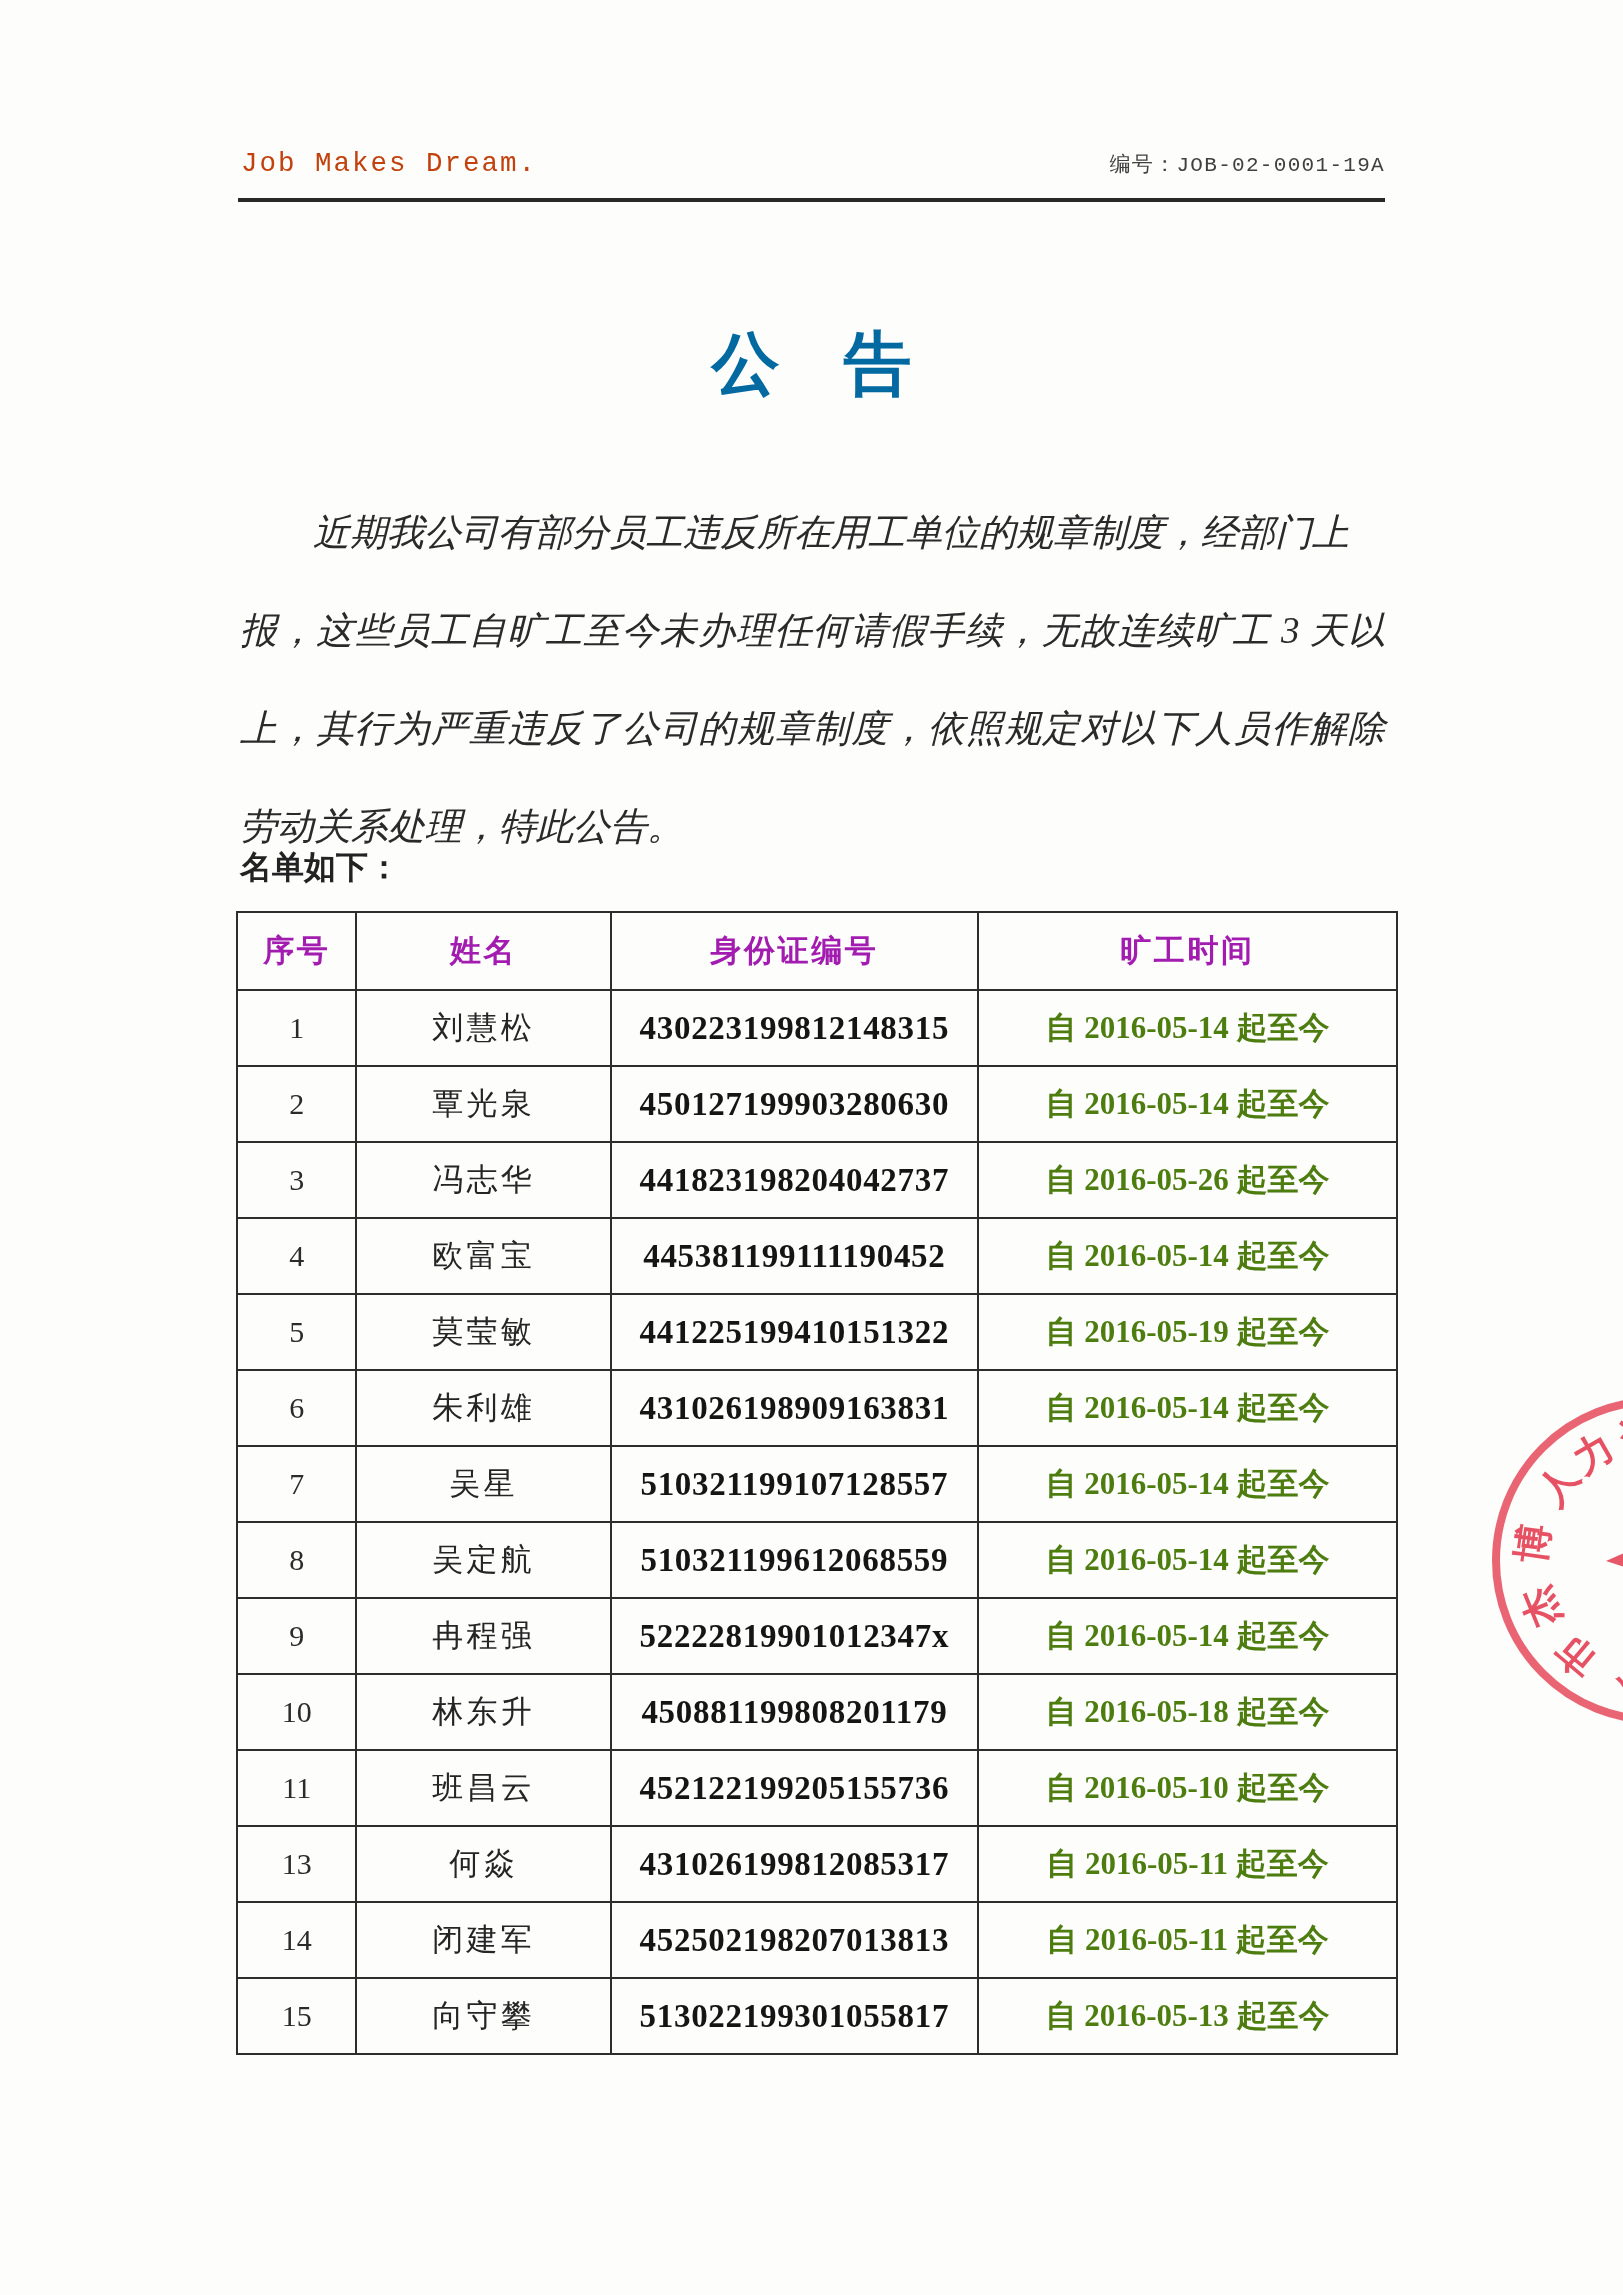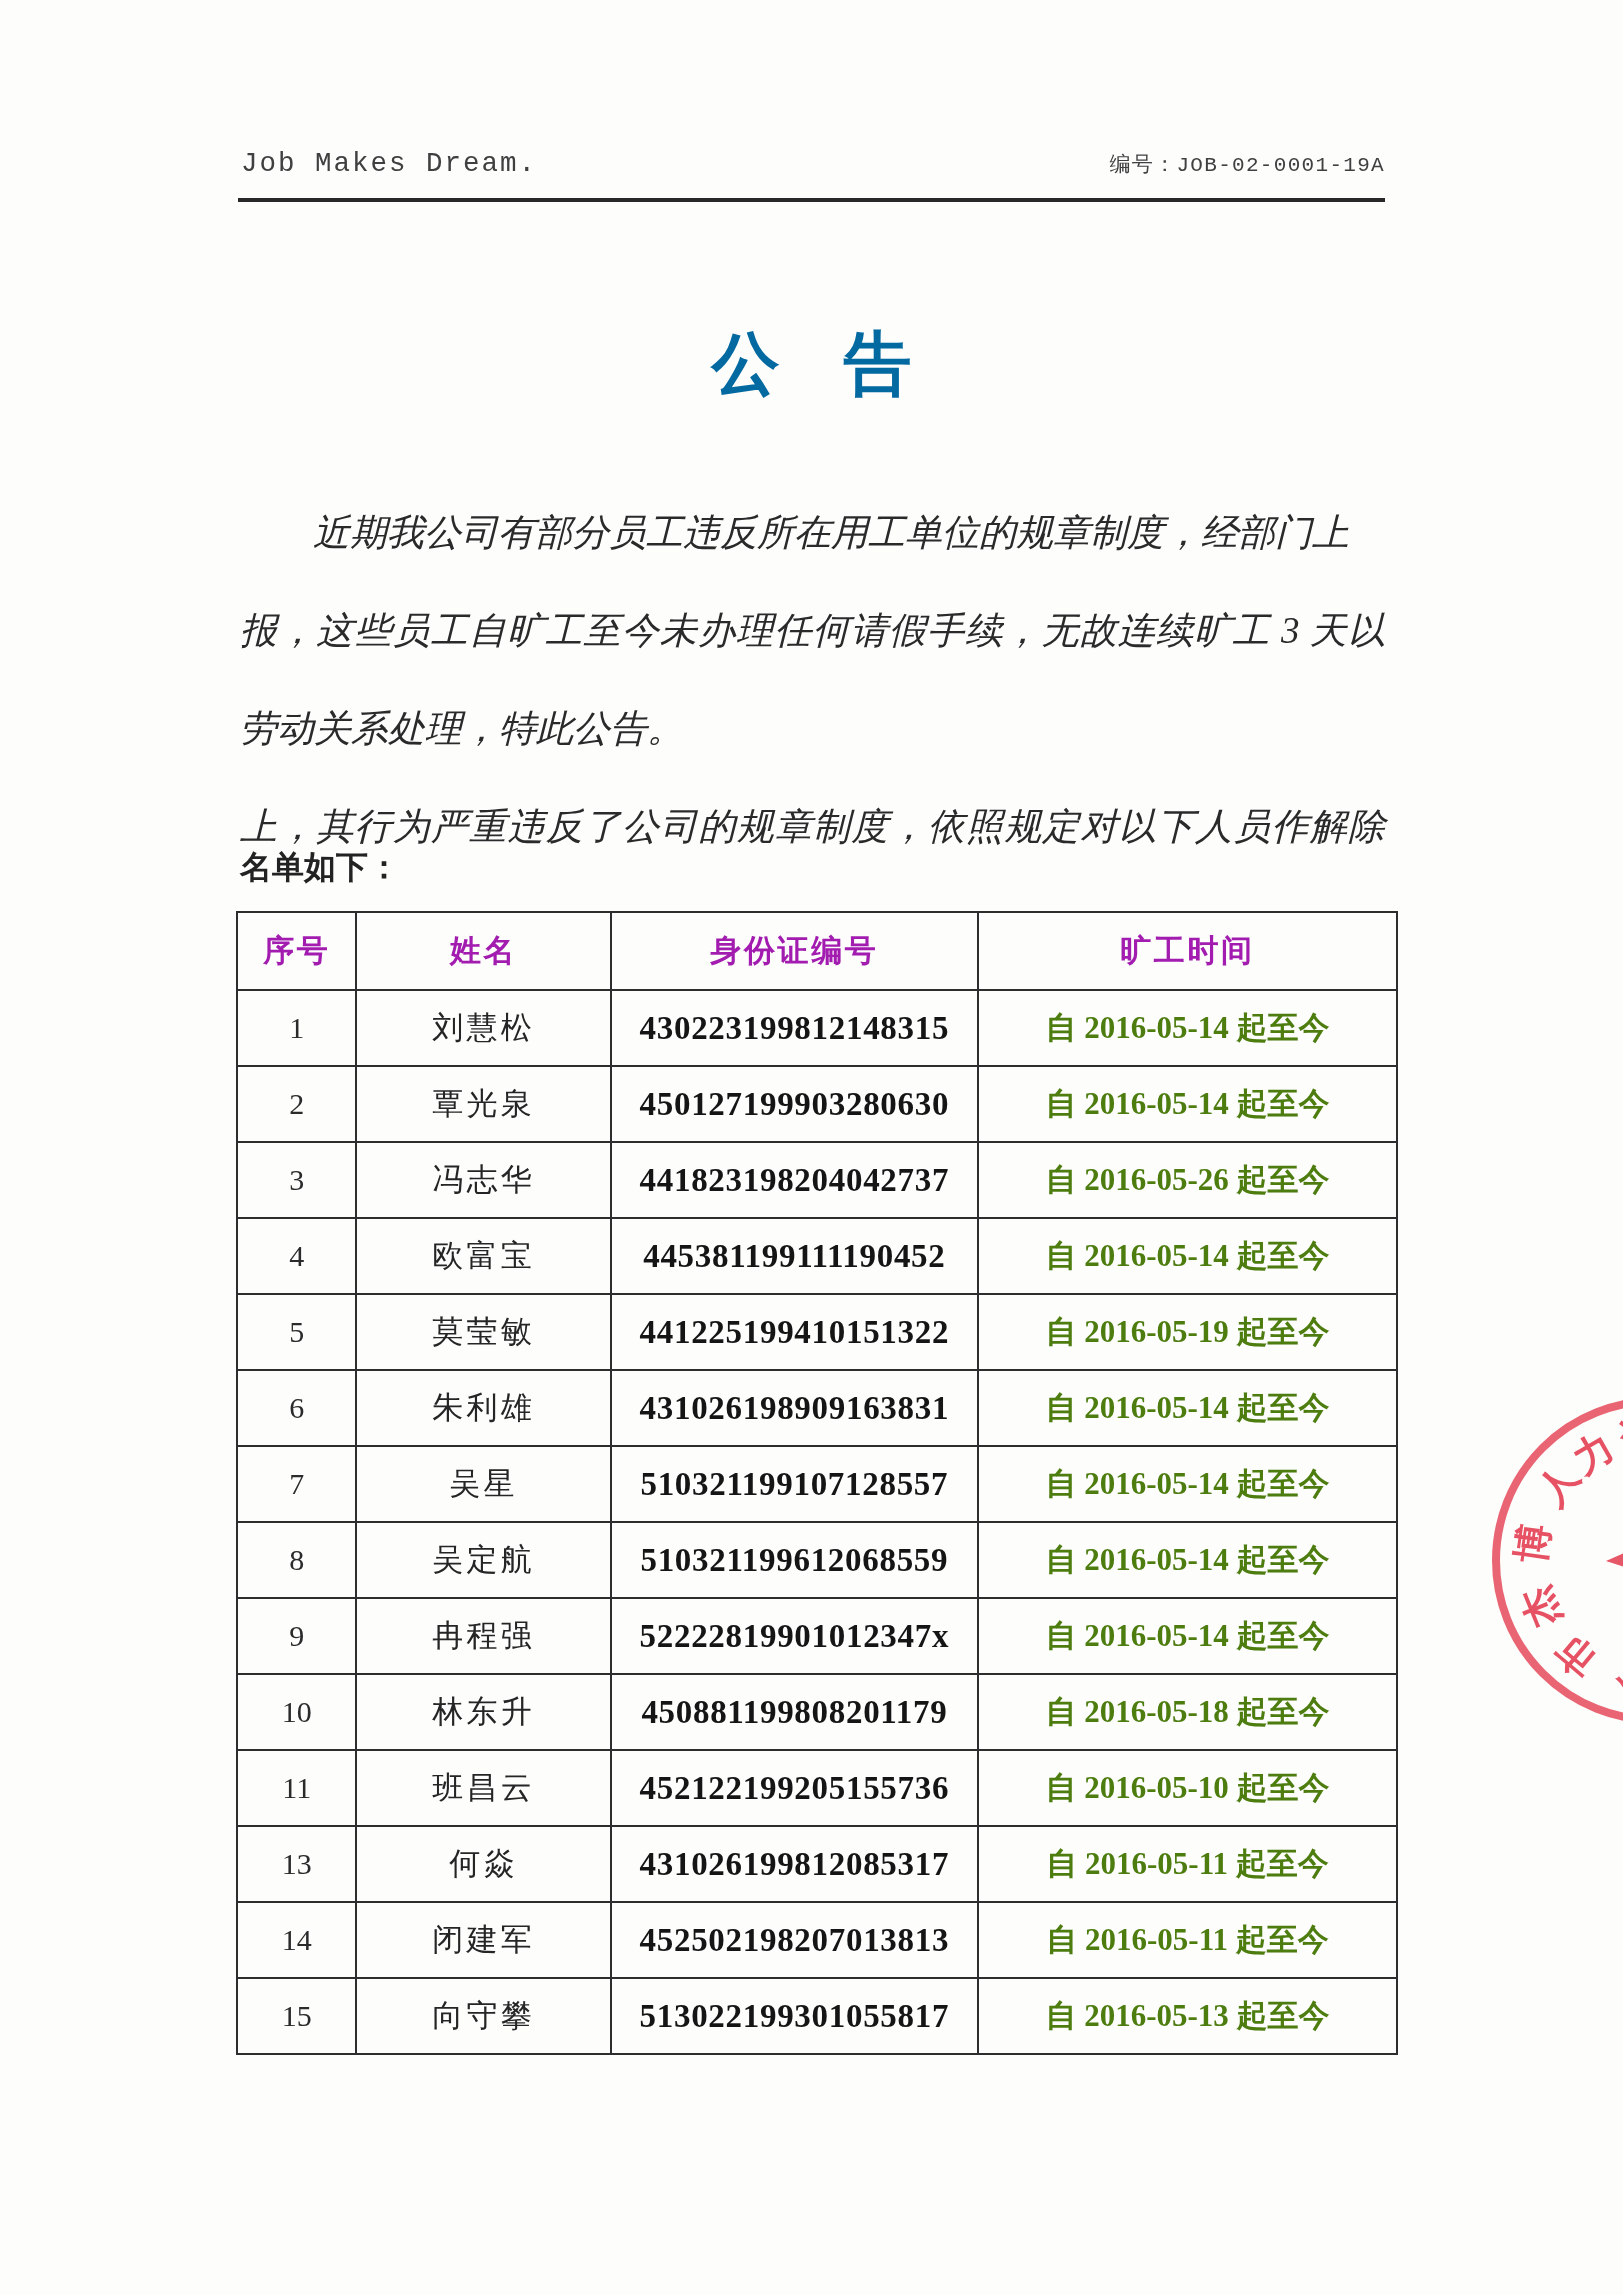--- a/index.html
+++ b/index.html
@@ -7,21 +7,21 @@
     width:1623px;height:2295px;position:relative;overflow:hidden;
     background:#fefefdf5;background-color:#fdfdfc;
     font-family:"Liberation Serif","DejaVu Serif",serif;color:#262626;
   }
   
   .doc-header{
     position:absolute;left:241px;right:238px;top:148px;
     display:flex;justify-content:space-between;align-items:baseline;
     font-family:"Liberation Mono","DejaVu Sans Mono",monospace;
   }
-  .slogan{font-size:27.5px;color:#404040;letter-spacing:2px;}
+  .slogan{font-size:27.5px;color:#c2410c;letter-spacing:2px;}
   .doc-number{font-size:21px;color:#404040;letter-spacing:1.3px;}
   .header-rule{position:absolute;left:238px;width:1147px;top:198px;height:3.9px;background:#282828;}
   
   .doc-title{
     position:absolute;left:0;right:0;top:319px;margin:0;text-align:center;
     font-size:68px;font-weight:700;letter-spacing:23.6px;text-indent:23.6px;color:#0369a1;
   }
   
   .body-text{position:absolute;left:240px;width:1145px;top:484px;font-size:37px;line-height:98px;color:#2a2a2a;}
   .line{margin:0;word-break:break-all;font-style:italic;}
@@ -71,22 +71,22 @@
     <span class="slogan">Job Makes Dream.</span>
     <span class="doc-number">编号：JOB-02-0001-19A</span>
   </header>
   <div class="header-rule"></div>
 
   <h1 class="doc-title">公 告</h1>
 
   <div class="body-text">
     <p class="line indent">近期我公司有部分员工违反所在用工单位的规章制度，经部门上</p>
     <p class="line fill">报，这些员工自旷工至今未办理任何请假手续，无故连续旷工 3 天以</p>
+    <p class="line fill">上，其行为严重违反了公司的规章制度，依照规定对以下人员作解除</p>
     <p class="line">劳动关系处理，特此公告。</p>
-    <p class="line fill">上，其行为严重违反了公司的规章制度，依照规定对以下人员作解除</p>
   </div>
 
   <div class="list-label">名单如下：</div>
 
   <table class="roster-table">
     <thead>
       <tr>
         <th class="col-no">序号</th>
         <th class="col-name">姓名</th>
         <th class="col-id">身份证编号</th>

